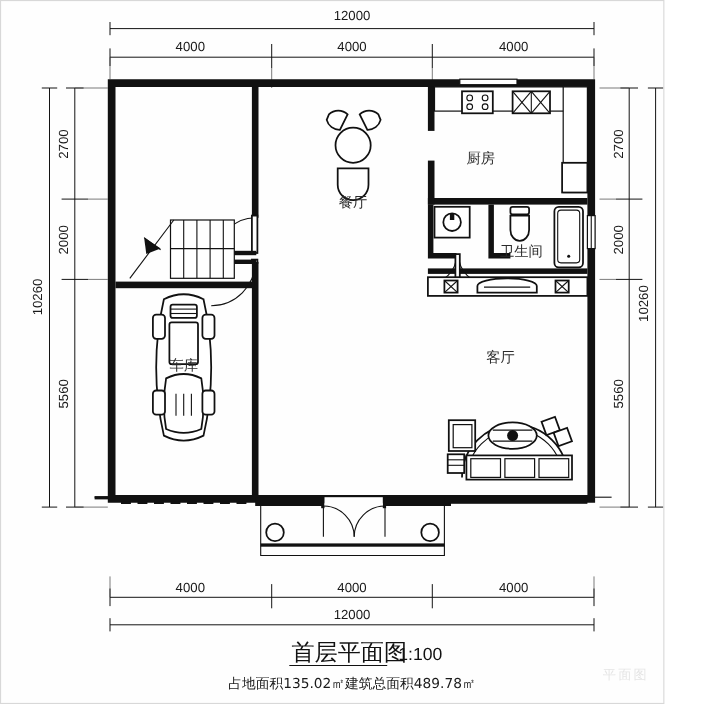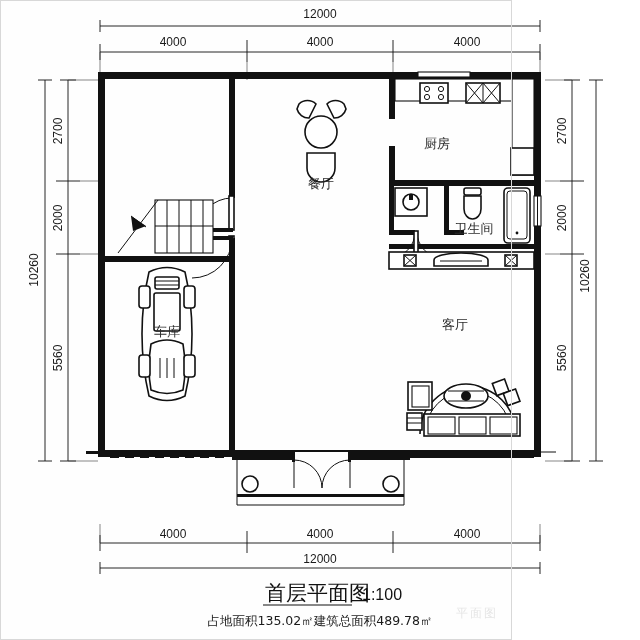--- a/index.html
+++ b/index.html
@@ -8,21 +8,21 @@
     background: #ffffff;
   }
   body {
     width: 640px;
     height: 640px;
     font-family: "Liberation Sans", "DejaVu Sans", sans-serif;
     overflow: hidden;
   }
   #plan-root {
     position: relative;
-    width: 512px;
+    width: 604px;
     height: 640px;
     background: #fefefe;
   }
   #plan-svg {
     position: absolute;
     top: 0;
     left: 0;
     width: 640px;
     height: 640px;
   }

